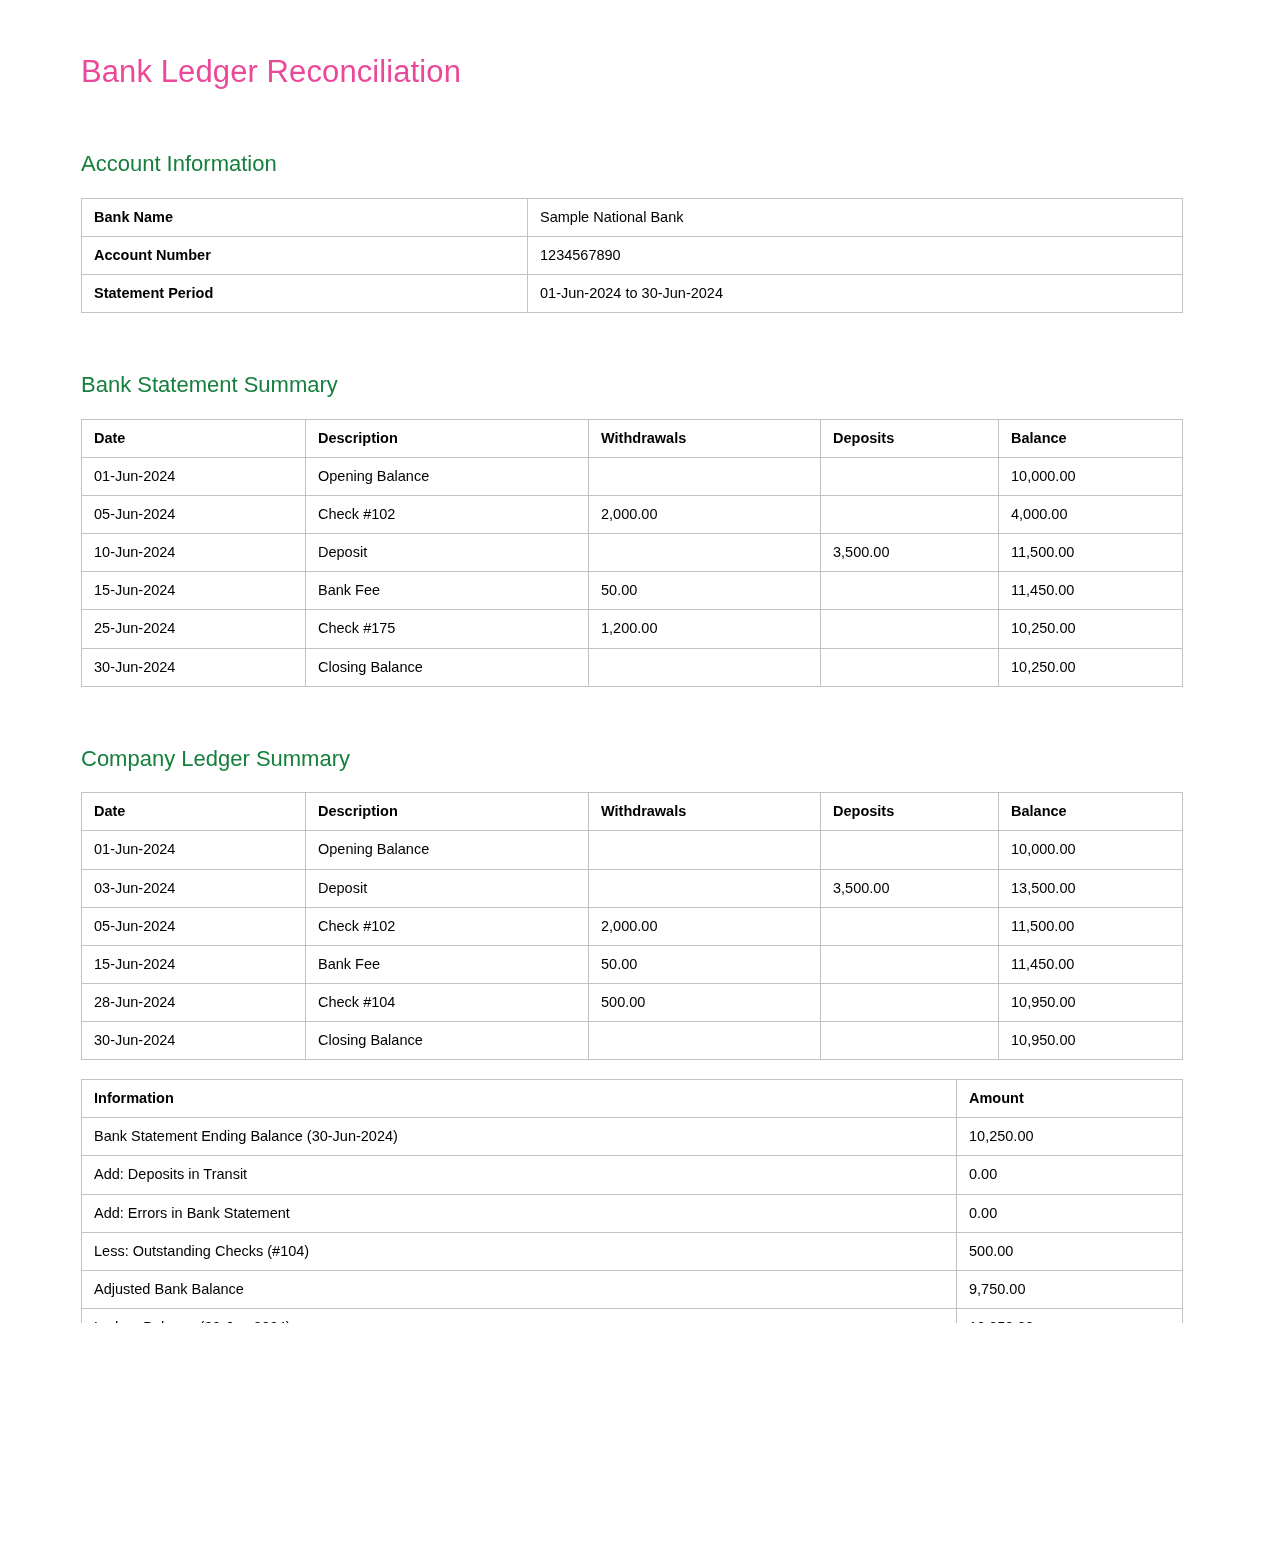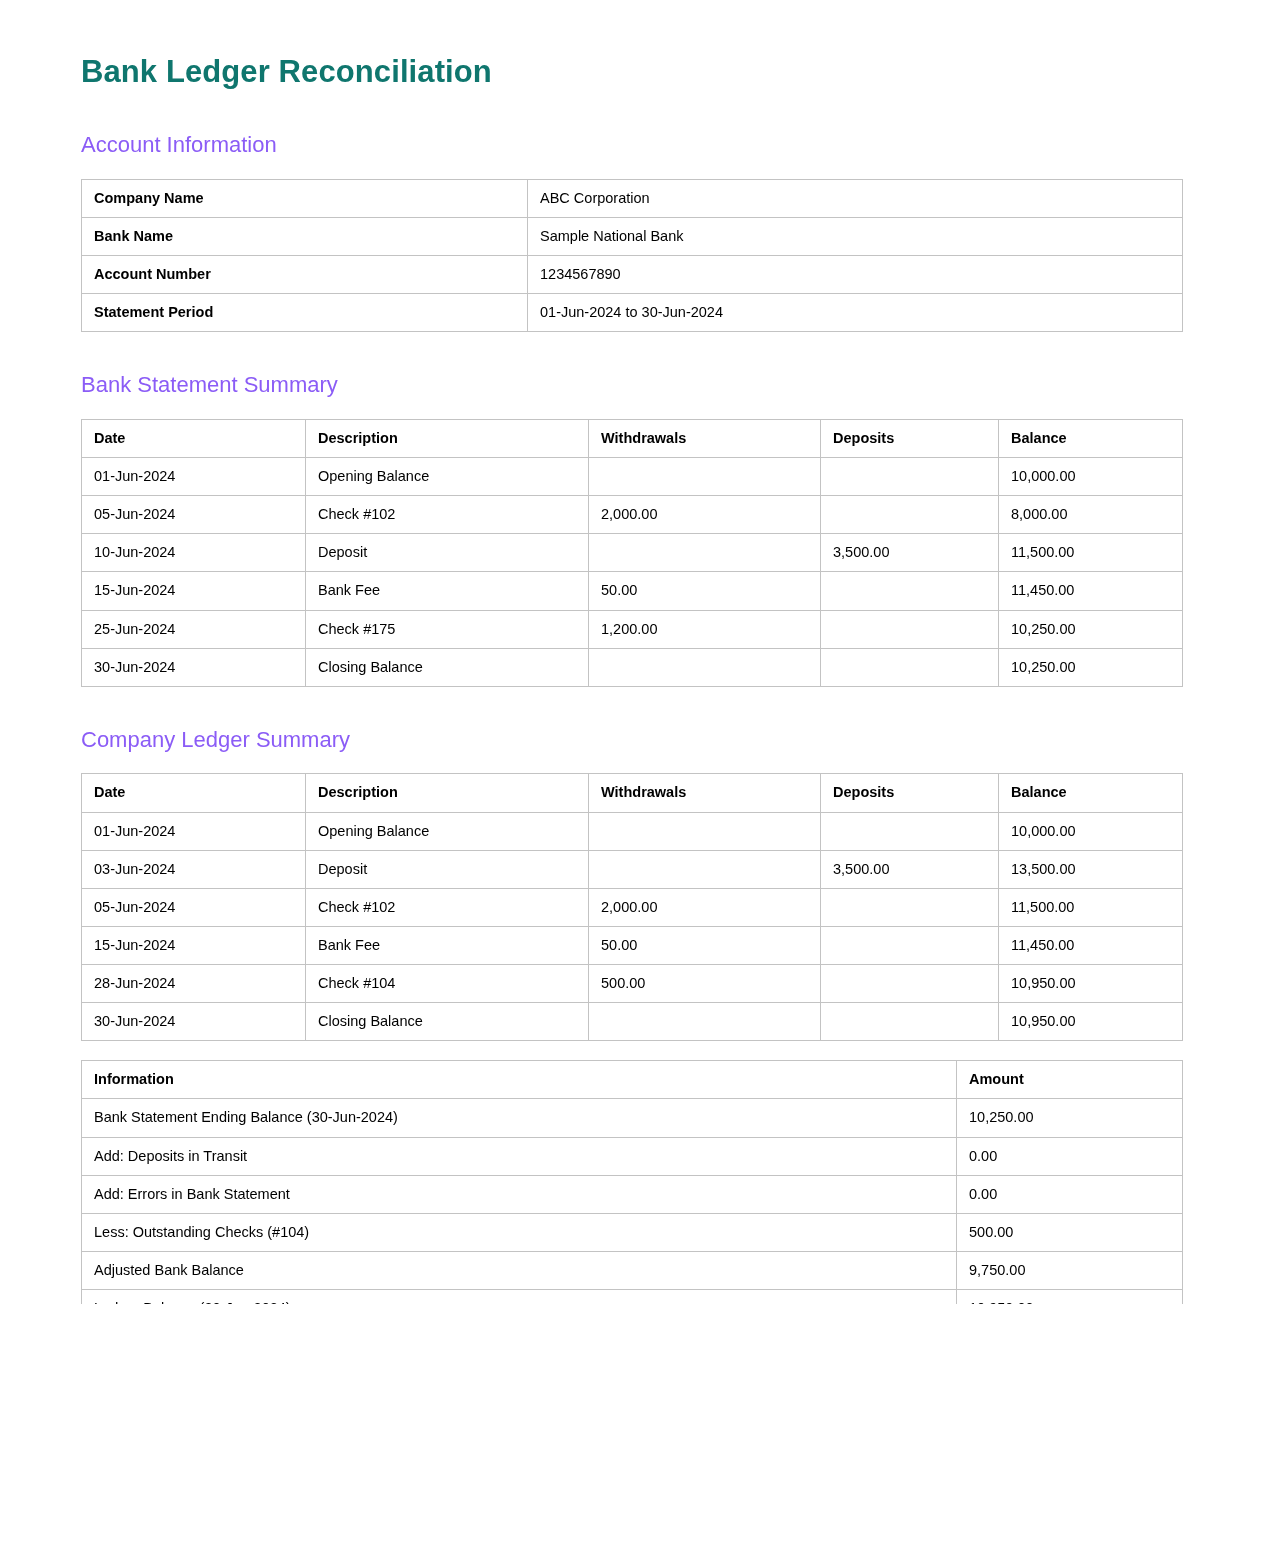--- a/index.html
+++ b/index.html
@@ -15,34 +15,34 @@
     color: #000000;
     overflow: hidden;
   }
   .page {
     padding: 52px 80px 0 81px;
     box-sizing: border-box;
     width: 1263px;
   }
   h1.doc-title {
     font-size: 31px;
-    font-weight: bold;
+    font-weight: normal;
     letter-spacing: 0.1px;
     margin: 0 0 11px 0;
     padding: 0;
     line-height: 1.3;
-    color: #0f766e;
+    color: #ec4899;
   }
   h2.section-title {
     font-size: 22px;
     font-weight: normal;
-    margin: 39px 0 0 0;
+    margin: 58px 0 0 0;
     padding: 0;
     line-height: 1.3;
-    color: #8b5cf6;
+    color: #15803d;
   }
   table.grid {
     border-collapse: collapse;
     width: 1101px;
     margin-top: 19px;
     table-layout: fixed;
   }
   table.grid td, table.grid th {
     border: 1px solid #c3c3c3;
     padding: 9px 12px 10px 12px;
@@ -94,24 +94,20 @@
 
   <h2 class="section-title">Account Information</h2>
 
   <table class="grid t-account">
     <colgroup>
         <col class="c1">
         <col class="c2">
       </colgroup>
     <tbody>
       <tr>
-        <td class="label">Company Name</td>
-        <td>ABC Corporation</td>
-      </tr>
-      <tr>
         <td class="label">Bank Name</td>
         <td>Sample National Bank</td>
       </tr>
       <tr>
         <td class="label">Account Number</td>
         <td>1234567890</td>
       </tr>
       <tr>
         <td class="label">Statement Period</td>
         <td>01-Jun-2024 to 30-Jun-2024</td>
@@ -144,21 +140,21 @@
         <td>Opening Balance</td>
         <td></td>
         <td></td>
         <td>10,000.00</td>
       </tr>
       <tr>
         <td>05-Jun-2024</td>
         <td>Check #102</td>
         <td>2,000.00</td>
         <td></td>
-        <td>8,000.00</td>
+        <td>4,000.00</td>
       </tr>
       <tr>
         <td>10-Jun-2024</td>
         <td>Deposit</td>
         <td></td>
         <td>3,500.00</td>
         <td>11,500.00</td>
       </tr>
       <tr>
         <td>15-Jun-2024</td>

